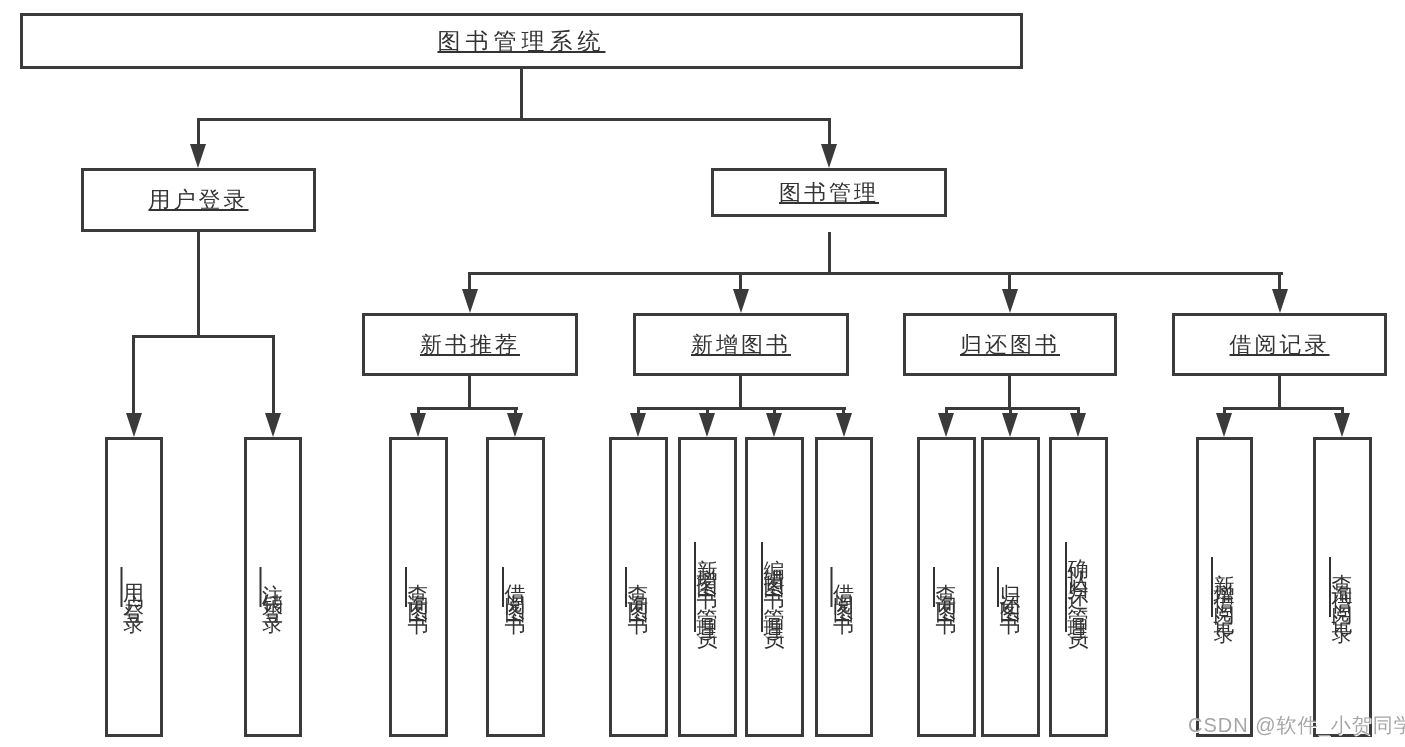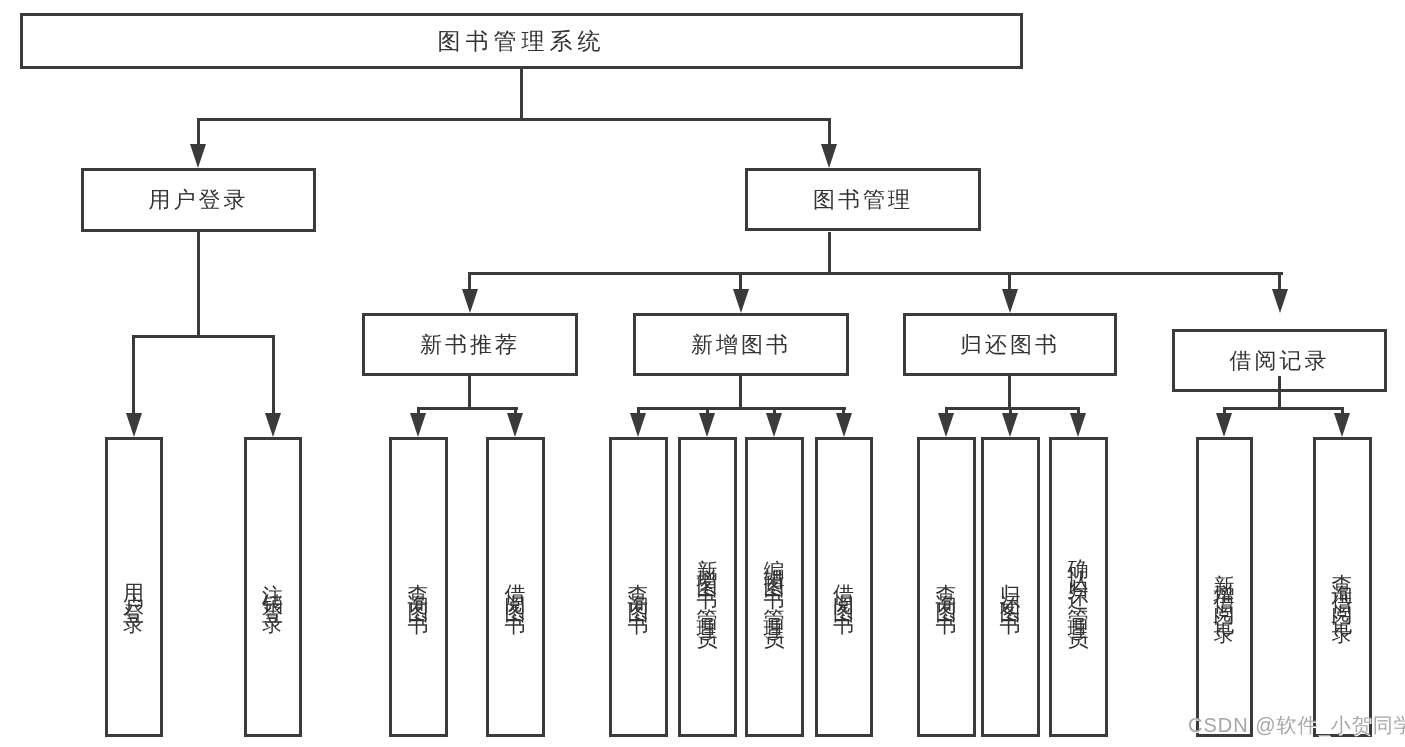--- a/index.html
+++ b/index.html
@@ -13,20 +13,21 @@
     overflow: hidden;
   }
   .box {
     position: absolute;
     box-sizing: border-box;
     border: 3px solid #3b3b3b;
     background: #ffffff;
     display: flex;
     align-items: center;
     justify-content: center;
+    text-decoration: underline;
   }
   .hbox { font-size: 22px; letter-spacing: 3px; }
   .hbox.root { font-size: 23px; letter-spacing: 5px; }
   .vbox span {
     writing-mode: vertical-rl;
     font-size: 21px;
     letter-spacing: 10px;
     line-height: 1;
     white-space: nowrap;
   }
@@ -63,21 +64,21 @@
   <div class="vl" style="left:520px; top:69px;  height:49px;"></div>
   <div class="hl" style="left:197px; top:118px; width:634px;"></div>
   <div class="vl" style="left:197px; top:118px; height:28px;"></div>
   <div class="arr" style="left:190px; top:144px;"></div>
   <div class="vl" style="left:828px; top:118px; height:28px;"></div>
   <div class="arr" style="left:821px; top:144px;"></div>
 
   <div class="box hbox" style="left:81px; top:168px; width:235px; height:64px;">
     <span>用户登录</span>
   </div>
-  <div class="box hbox" style="left:711px; top:168px; width:236px; height:63px;margin-left:34px;">
+  <div class="box hbox" style="left:711px; top:168px; width:236px; height:49px;">
     <span>图书管理</span>
   </div>
 
   <div class="vl" style="left:197px; top:232px; height:103px;"></div>
   <div class="hl" style="left:132px; top:335px; width:143px;"></div>
   <div class="vl" style="left:132px; top:335px; height:79px;"></div>
   <div class="arr" style="left:126px; top:413px;"></div>
   <div class="vl" style="left:272px; top:335px; height:79px;"></div>
   <div class="arr" style="left:265px; top:413px;"></div>
 
@@ -94,21 +95,21 @@
 
   <div class="box hbox" style="left:362px; top:313px; width:216px; height:63px;">
     <span>新书推荐</span>
   </div>
   <div class="box hbox" style="left:633px; top:313px; width:216px; height:63px;">
     <span>新增图书</span>
   </div>
   <div class="box hbox" style="left:903px; top:313px; width:214px; height:63px;">
     <span>归还图书</span>
   </div>
-  <div class="box hbox" style="left:1172px; top:313px; width:215px; height:63px;margin-top:16px;">
+  <div class="box hbox" style="left:1172px; top:313px; width:215px; height:63px;">
     <span>借阅记录</span>
   </div>
 
   <div class="vl" style="left:468px; top:376px; height:31px;"></div>
   <div class="hl" style="left:417px; top:407px; width:101px;"></div>
   <div class="vl" style="left:417px; top:407px; height:8px;"></div>
   <div class="arr" style="left:410px; top:413px;"></div>
   <div class="vl" style="left:514px; top:407px; height:8px;"></div>
   <div class="arr" style="left:507px; top:413px;"></div>
 

